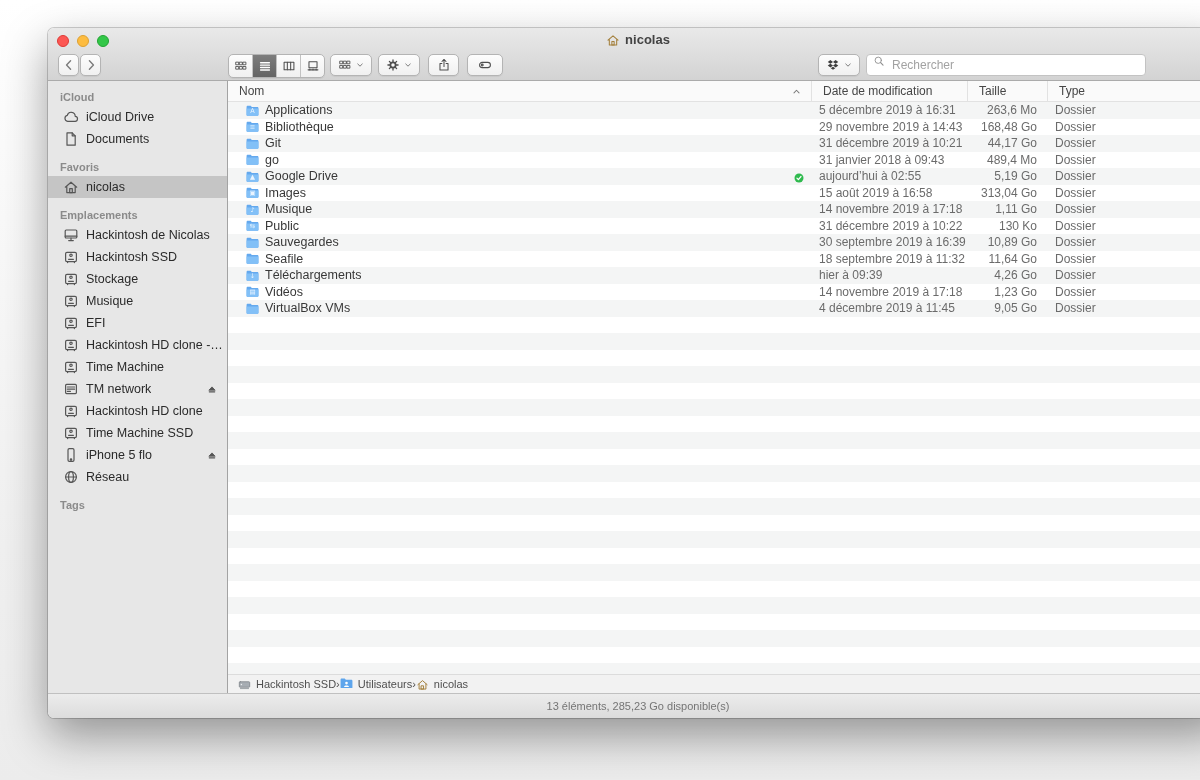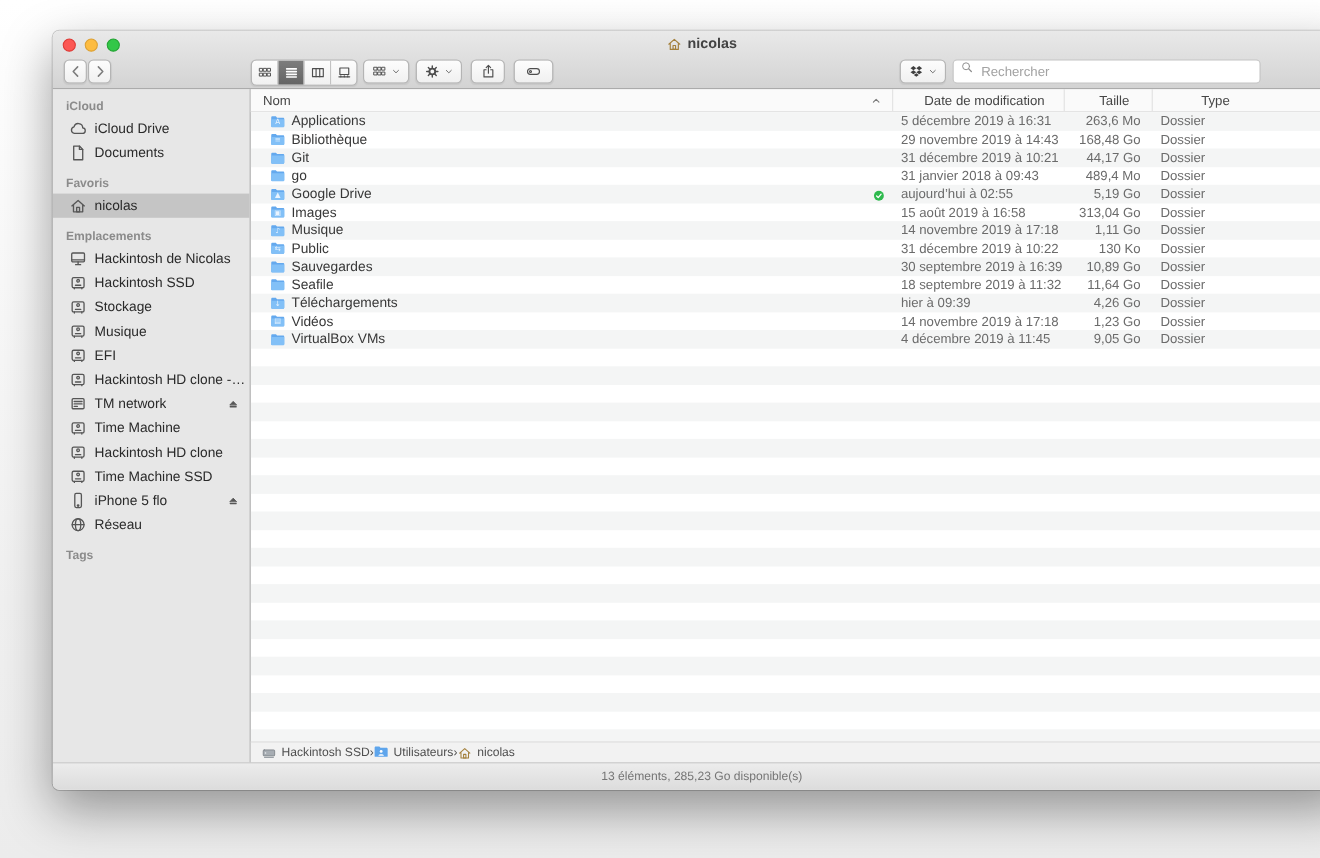--- a/index.html
+++ b/index.html
@@ -59,21 +59,21 @@
   .sb-item{height:22px;display:flex;align-items:center;padding-left:15px;cursor:default;}
   .sb-item.sel{background:#c5c5c5;}
   .sb-item .ig{width:16px;height:16px;flex:0 0 16px;margin-right:7px;}
   .sb-item .lbl{font-size:12.5px;color:#2a2a2a;white-space:nowrap;overflow:hidden;}
   .sb-item .eject{margin-left:auto;margin-right:9px;width:12px;height:12px;flex:0 0 12px;}
   .content{flex:1;display:flex;flex-direction:column;min-width:0;background:#fff;}
   .thead{height:20px;flex:0 0 20px;background:#fafafa;border-bottom:1px solid #e2e2e2;
     display:grid;grid-template-columns:583px 156px 80px 104px;}
   .th{font-size:12px;color:#464646;display:flex;align-items:center;padding-left:11px;
     position:relative;box-sizing:border-box;}
-  .th + .th{border-left:1px solid #e2e2e2;justify-content:center;}
+  .th + .th{border-left:1px solid #e2e2e2;}
   .th .sort{position:absolute;right:10px;width:9px;height:9px;}
   .rows{flex:1;overflow:hidden;}
   .row{height:16.5px;display:grid;grid-template-columns:583px 156px 80px 104px;
     align-items:center;}
   .row:nth-child(odd){background:#f4f5f5;}
   .cell{font-size:12px;white-space:nowrap;overflow:hidden;box-sizing:border-box;}
   .c-name{padding-left:18px;color:#383838;font-size:12.5px;display:flex;align-items:center;position:relative;}
   .c-name .fold{width:13px;height:11px;margin-right:6px;position:relative;flex:0 0 13px;}
   .c-name .fold svg{position:absolute;inset:0;width:100%;height:100%;}
   .c-name .glyph{position:absolute;left:0;top:2px;width:13px;text-align:center;
@@ -337,41 +337,41 @@
                 <rect x="2.6" y="3.4" width="10.8" height="9.2" rx="1.4"></rect>
                 <circle cx="8" cy="6.3" r="1.2"></circle>
                 <path d="M5.6 10.3h4.8M4.6 12.6v1M11.4 12.6v1"></path>
               </svg>
             </span>
             <span class="lbl">Hackintosh HD clone -…</span>
           </div>
           <div class="sb-item">
             <span class="ig">
               <svg viewBox="0 0 16 16" fill="none" stroke="#565656" stroke-width="1.2" stroke-linecap="round" stroke-linejoin="round">
-                <rect x="2.6" y="3.4" width="10.8" height="9.2" rx="1"></rect>
-                <path d="M4.4 6h7.2M4.4 8.2h7.2M4.4 10.4h3"></path>
-              </svg>
-            </span>
-            <span class="lbl">TM network</span>
-            <span class="eject">
-              <svg viewBox="0 0 16 16" fill="none" stroke="#565656" stroke-width="1.2" stroke-linecap="round" stroke-linejoin="round">
-                <path d="M4.2 9.3 8 5.2l3.8 4.1z" fill="#565656"></path>
-                <path d="M4.4 11.7h7.2" stroke-width="1.6"></path>
-              </svg>
-            </span>
-          </div>
-          <div class="sb-item">
-            <span class="ig">
-              <svg viewBox="0 0 16 16" fill="none" stroke="#565656" stroke-width="1.2" stroke-linecap="round" stroke-linejoin="round">
                 <rect x="2.6" y="3.4" width="10.8" height="9.2" rx="1.4"></rect>
                 <circle cx="8" cy="6.3" r="1.2"></circle>
                 <path d="M5.6 10.3h4.8M4.6 12.6v1M11.4 12.6v1"></path>
               </svg>
             </span>
             <span class="lbl">Time Machine</span>
+          </div>
+          <div class="sb-item">
+            <span class="ig">
+              <svg viewBox="0 0 16 16" fill="none" stroke="#565656" stroke-width="1.2" stroke-linecap="round" stroke-linejoin="round">
+                <rect x="2.6" y="3.4" width="10.8" height="9.2" rx="1"></rect>
+                <path d="M4.4 6h7.2M4.4 8.2h7.2M4.4 10.4h3"></path>
+              </svg>
+            </span>
+            <span class="lbl">TM network</span>
+            <span class="eject">
+              <svg viewBox="0 0 16 16" fill="none" stroke="#565656" stroke-width="1.2" stroke-linecap="round" stroke-linejoin="round">
+                <path d="M4.2 9.3 8 5.2l3.8 4.1z" fill="#565656"></path>
+                <path d="M4.4 11.7h7.2" stroke-width="1.6"></path>
+              </svg>
+            </span>
           </div>
           <div class="sb-item">
             <span class="ig">
               <svg viewBox="0 0 16 16" fill="none" stroke="#565656" stroke-width="1.2" stroke-linecap="round" stroke-linejoin="round">
                 <rect x="2.6" y="3.4" width="10.8" height="9.2" rx="1.4"></rect>
                 <circle cx="8" cy="6.3" r="1.2"></circle>
                 <path d="M5.6 10.3h4.8M4.6 12.6v1M11.4 12.6v1"></path>
               </svg>
             </span>
             <span class="lbl">Hackintosh HD clone</span>

